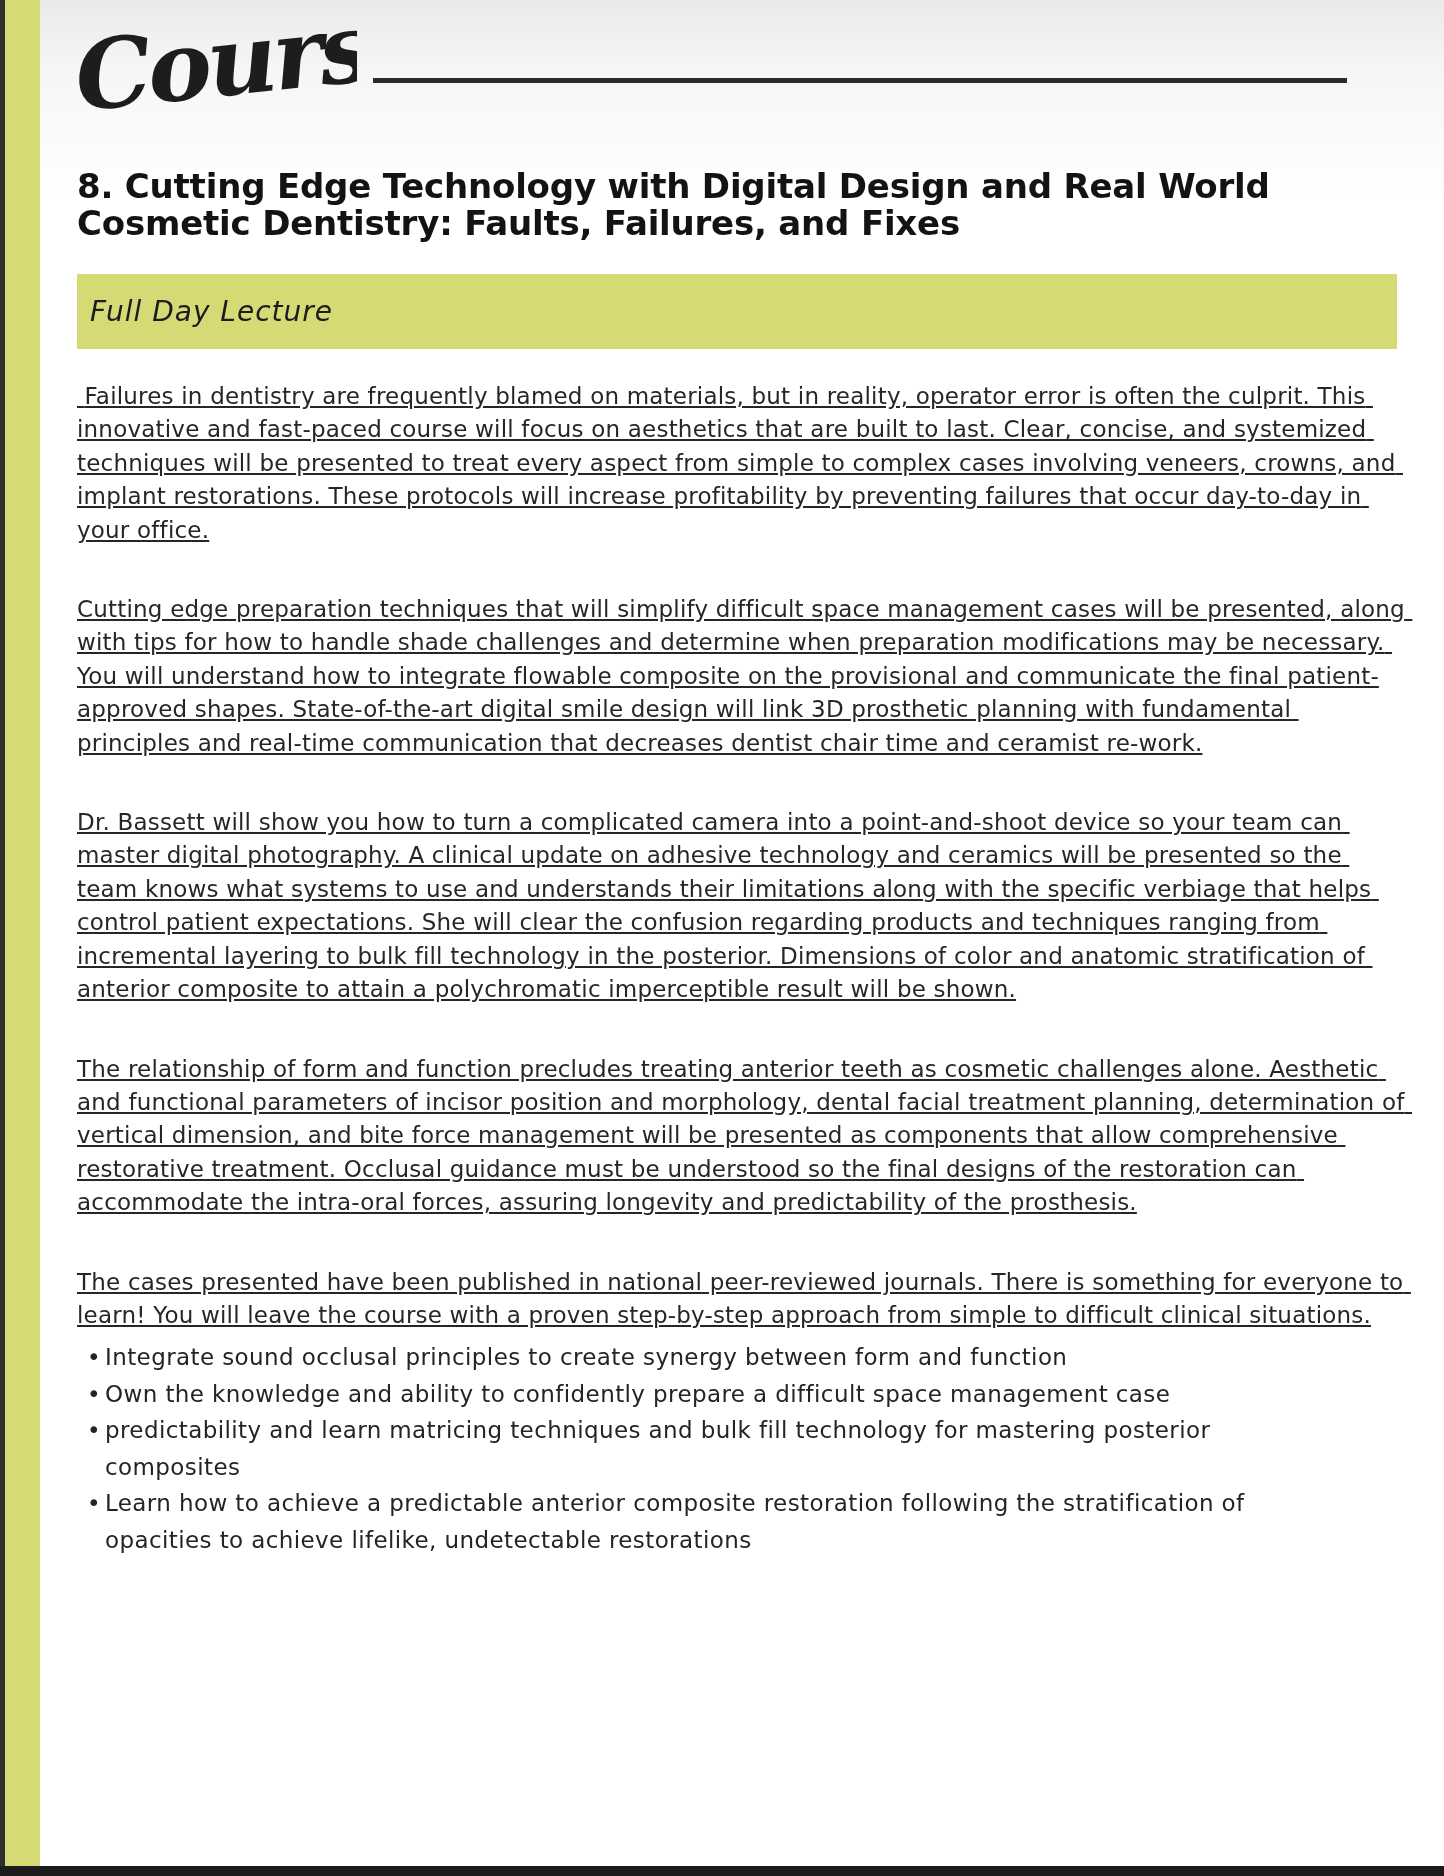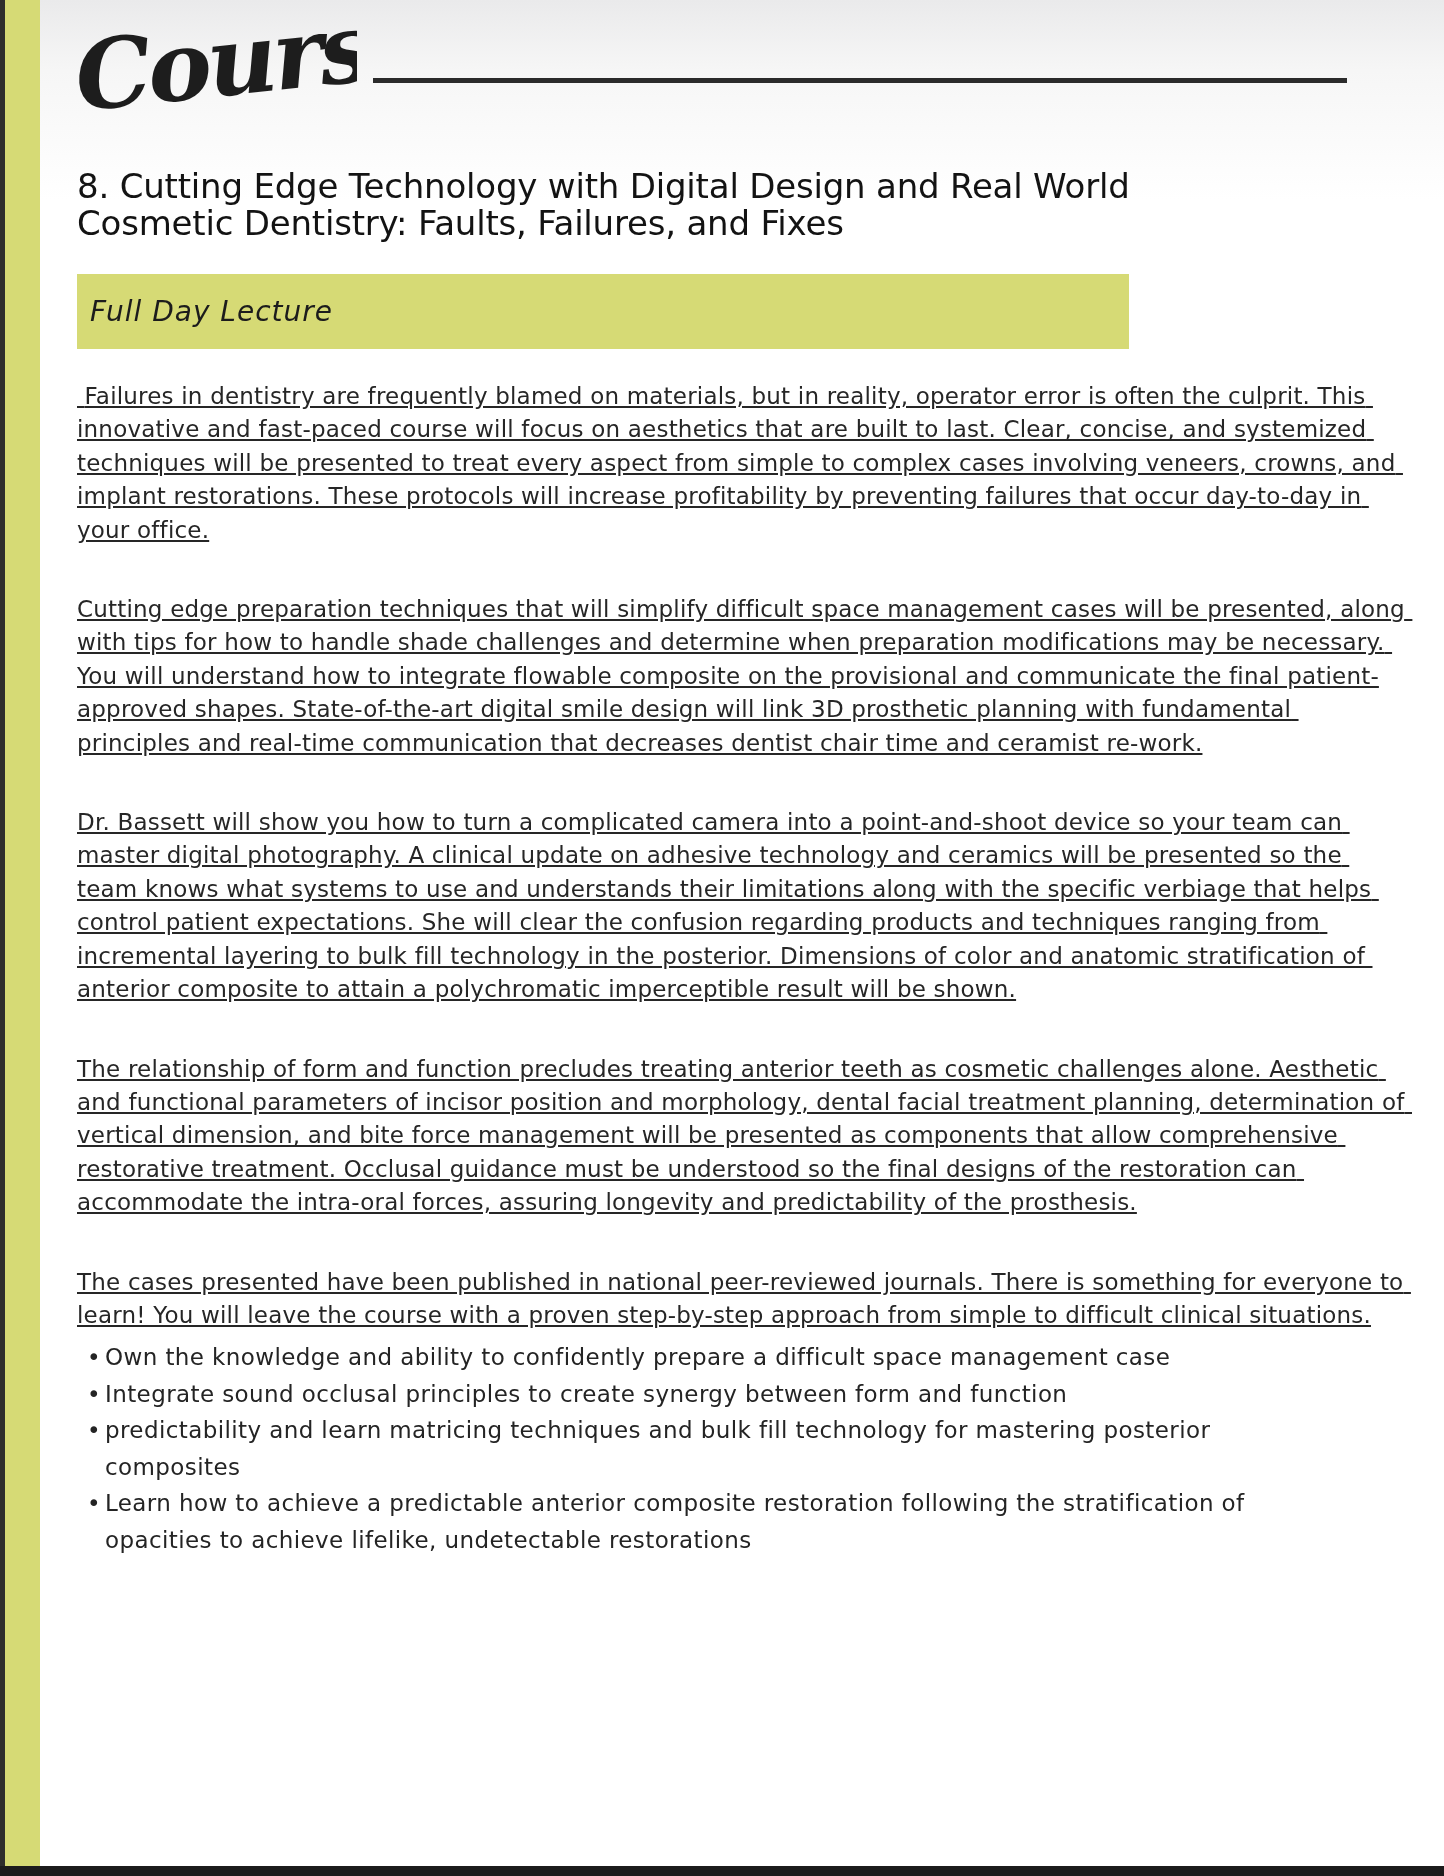--- a/index.html
+++ b/index.html
@@ -17,25 +17,25 @@
 
   .logo-row { display:flex; margin-top:6px; height:138px; }
   .logo-svg { width:280px; height:138px; flex:0 0 auto; }
   .logo-svg text {
     font-family:"DejaVu Serif", serif; font-style:italic; font-weight:700;
     font-size:96px; fill:#1d1d1d; letter-spacing:-4px;
   }
   .divider { flex:1 1 auto; height:5px; background:#2b2b2b; margin:72px 60px 0 16px; }
 
   .title {
-    margin:24px 0 0; font-weight:400; font-size:34px; line-height:37px;
+    margin:24px 0 0; font-weight:700; font-size:34px; line-height:37px;
     letter-spacing:-0.2px; color:#131313;
   }
   .banner {
-    margin-top:32px; width:1052px; height:75px; background:var(--accent);
+    margin-top:32px; width:1320px; height:75px; background:var(--accent);
     display:flex; align-items:center; padding-left:13px;
   }
   .banner-label { font-style:italic; font-size:28px; letter-spacing:1px; color:#1c1c1c; }
 
   .body-copy p {
     margin:46px 0 0; font-size:23px; line-height:33.4px; letter-spacing:0.2px;
     color:var(--ink); white-space:pre-wrap;text-decoration:underline;
   }
   .body-copy p.first { margin-top:31px; }
 
@@ -76,22 +76,22 @@
 
     <div class="body-copy">
       <p class="first"> Failures in dentistry are frequently blamed on materials, but in reality, operator error is often the culprit. This innovative and fast-paced course will focus on aesthetics that are built to last. Clear, concise, and systemized techniques will be presented to treat every aspect from simple to complex cases involving veneers, crowns, and implant restorations. These protocols will increase profitability by preventing failures that occur day-to-day in your office.</p>
       <p>Cutting edge preparation techniques that will simplify difficult space management cases will be presented, along with tips for how to handle shade challenges and determine when preparation modifications may be necessary. You will understand how to integrate flowable composite on the provisional and communicate the final patient-approved shapes. State-of-the-art digital smile design will link 3D prosthetic planning with fundamental principles and real-time communication that decreases dentist chair time and ceramist re-work.</p>
       <p>Dr. Bassett will show you how to turn a complicated camera into a point-and-shoot device so your team can master digital photography. A clinical update on adhesive technology and ceramics will be presented so the team knows what systems to use and understands their limitations along with the specific verbiage that helps control patient expectations. She will clear the confusion regarding products and techniques ranging from incremental layering to bulk fill technology in the posterior. Dimensions of color and anatomic stratification of anterior composite to attain a polychromatic imperceptible result will be shown.</p>
       <p>The relationship of form and function precludes treating anterior teeth as cosmetic challenges alone. Aesthetic and functional parameters of incisor position and morphology, dental facial treatment planning, determination of vertical dimension, and bite force management will be presented as components that allow comprehensive restorative treatment. Occlusal guidance must be understood so the final designs of the restoration can accommodate the intra-oral forces, assuring longevity and predictability of the prosthesis.</p>
       <p>The cases presented have been published in national peer-reviewed journals. There is something for everyone to learn! You will leave the course with a proven step-by-step approach from simple to difficult clinical situations.</p>
     </div>
 
     <ul class="objectives">
+      <li>Integrate sound occlusal principles to create synergy between form and function</li>
       <li>Own the knowledge and ability to confidently prepare a difficult space management case</li>
-      <li>Integrate sound occlusal principles to create synergy between form and function</li>
       <li>predictability and learn matricing techniques and bulk fill technology for mastering posterior composites</li>
       <li>Learn how to achieve a predictable anterior composite restoration following the stratification of opacities to achieve lifelike, undetectable restorations</li>
     </ul>
 
   </div>
 
   <div class="bottom-bar"></div>
 </div>
 
 </body></html>

